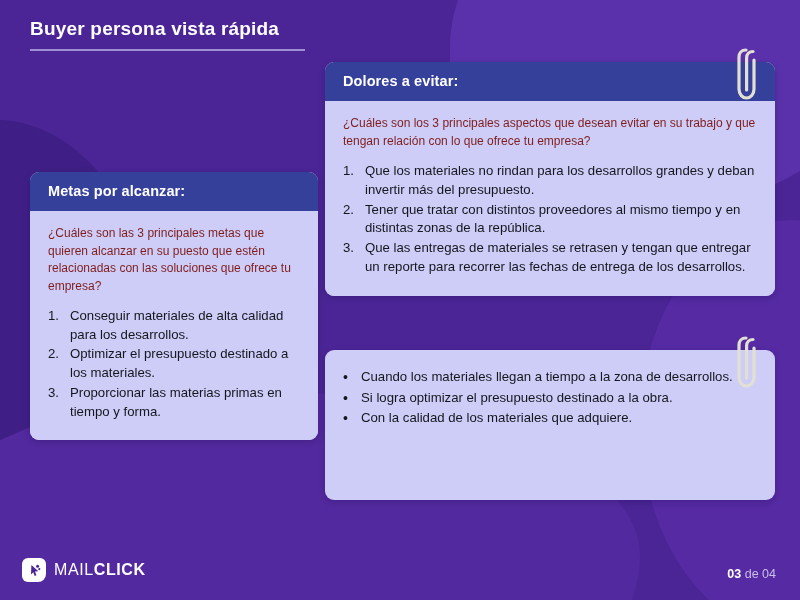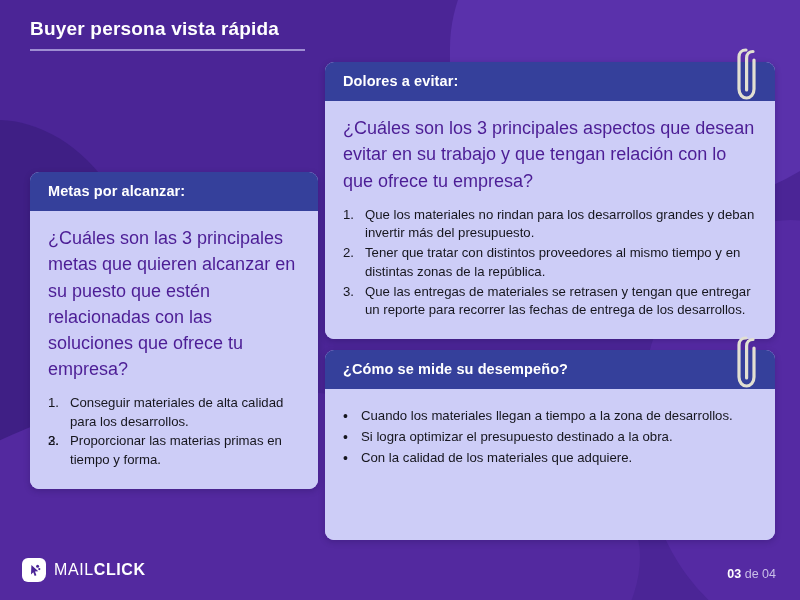--- a/index.html
+++ b/index.html
@@ -101,24 +101,24 @@
     font-weight: bold;
     line-height: 1.2;
     letter-spacing: 0.1px;
   }
   .card-body {
     background: #cdcdf7;
     padding: 14px 18px 18px 18px;
     color: #16161e;
   }
   .card-intro {
-    font-size: 18px;
+    font-size: 12px;
     line-height: 1.45;
     margin: 0 0 12px 0;
-    color: #4c1d95;
+    color: #7f1d1d;
   }
   .card-list {
     margin: 0;
     padding: 0;
     list-style: none;
   }
   .card-list li {
     position: relative;
     font-size: 13.2px;
     line-height: 1.42;
@@ -235,20 +235,21 @@
       </div>
       <div class="card-body">
         <p class="card-intro">¿Cuáles son las 3 principales metas que quieren alcanzar en su puesto que estén relacionadas con las soluciones que ofrece tu empresa?</p>
         <ul class="card-list">
           <li>
             <span class="marker">1.</span>
             <span>Conseguir materiales de alta calidad para los desarrollos.</span>
           </li>
           <li>
             <span class="marker">2.</span>
+            <span>Optimizar el presupuesto destinado a los materiales.</span>
           </li>
           <li>
             <span class="marker">3.</span>
             <span>Proporcionar las materias primas en tiempo y forma.</span>
           </li>
         </ul>
       </div>
     </div>
   </div>
 
@@ -280,23 +281,20 @@
       </div>
     </div>
   </div>
 
   <div class="card" id="card-desempeno">
     <svg class="paperclip" viewBox="0 0 26 62">
       <path d="M13 6 C8.5 6 6 9 6 13 L6 45 C6 50.5 9.6 54 13.6 54 C17.6 54 21 50.5 21 45 L21 16" fill="none" stroke="#e2e0d2" stroke-width="3.2" stroke-linecap="round"></path>
       <path d="M20 7.5 C16.5 7.5 13.6 10 13.6 14 L13.6 46" fill="none" stroke="#e2e0d2" stroke-width="3.2" stroke-linecap="round"></path>
     </svg>
     <div class="card-inner">
-      <div class="card-header">
-        <div class="card-header-text">¿Cómo se mide su desempeño?</div>
-      </div>
       <div class="card-body" style="padding-top:18px;padding-bottom:70px;">
         <ul class="card-list bullets">
           <li>
             <span class="marker">•</span>
             <span>Cuando los materiales llegan a tiempo a la zona de desarrollos.</span>
           </li>
           <li>
             <span class="marker">•</span>
             <span>Si logra optimizar el presupuesto destinado a la obra.</span>
           </li>

